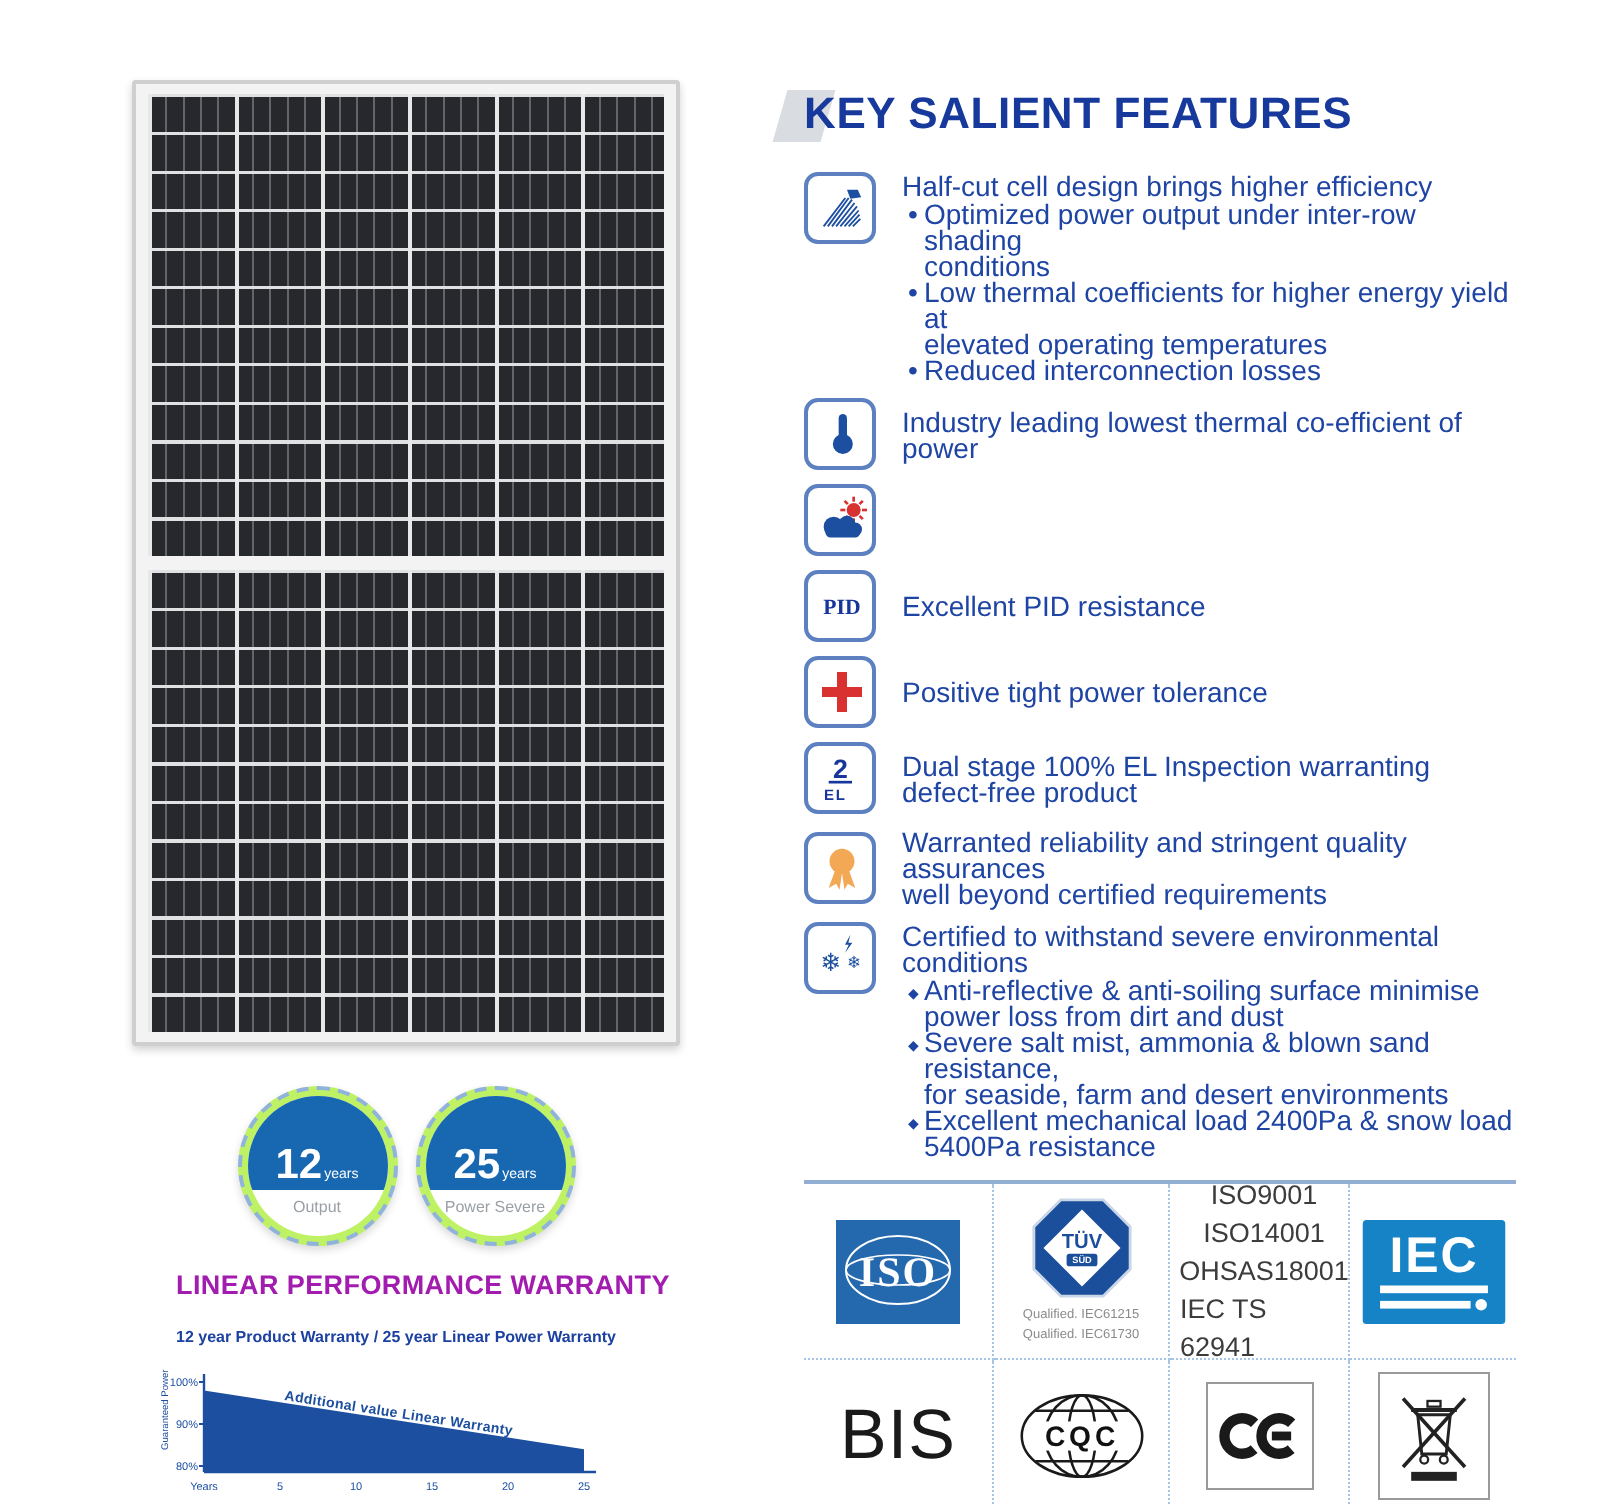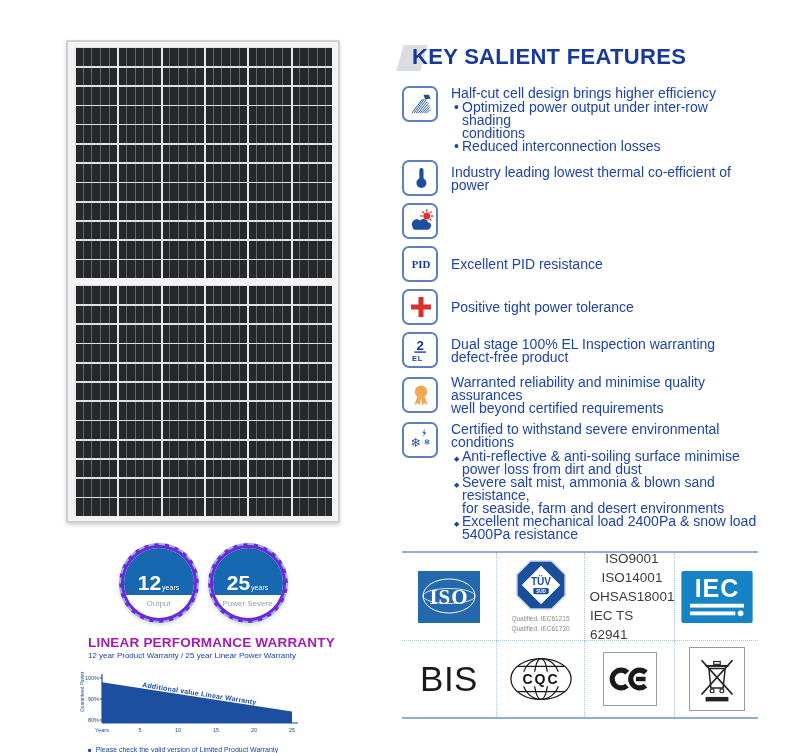--- a/index.html
+++ b/index.html
@@ -10,36 +10,36 @@
   .panel{border:2px solid #cfcfcf;background:#f3f3f3;padding:5px 6px;border-radius:2px;
          box-shadow:0 2px 4px rgba(0,0,0,.18);}
   .panel-half{height:231px;background-color:#26282c;
     background-image:
       repeating-linear-gradient(90deg,#e8e8e8 0 2px,transparent 2px 43.33px),
       repeating-linear-gradient(180deg,#dfe1e3 0 1.5px,transparent 1.5px 19.25px),
       repeating-linear-gradient(90deg,rgba(185,193,201,.4) 0 1px,transparent 1px 8.67px);}
   .panel-gap{height:7px;background:#f3f3f3;}
   .badges{display:flex;justify-content:center;gap:9px;margin-top:20px;}
   .badge{width:80px;height:80px;border-radius:50%;border:2px dashed #8fb3da;padding:3px;
-         background:#6d28d9;box-shadow:0 2px 4px rgba(0,0,0,.15);box-sizing:border-box;}
+         background:#bef264;box-shadow:0 2px 4px rgba(0,0,0,.15);box-sizing:border-box;}
   .badge-inner{width:70px;height:70px;border-radius:50%;overflow:hidden;background:#fff;}
   .badge-top{height:45px;background:#1767b1;color:#fff;display:flex;align-items:flex-end;
              justify-content:center;padding-bottom:2px;}
   .badge-num{font-size:21px;font-weight:bold;line-height:1;}
   .badge-unit{font-size:7px;margin-left:1px;line-height:1.6;}
   .badge-bottom{height:25px;text-align:center;font-size:8px;color:#9aa0a6;padding-top:4px;}
   .warranty{margin-top:12px;padding-left:22px;}
   .w-title{font-size:13.5px;font-weight:bold;color:#a21caf;letter-spacing:.2px;}
-  .w-sub{font-size:8px;font-weight:normal;color:#1c41a0;margin-top:1px;}
+  .w-sub{font-size:8px;font-weight:bold;color:#1c41a0;margin-top:14px;}
   .w-svg{margin:6px 0 0 -12px;display:block;}
   .w-note{font-size:7px;color:#1c41a0;margin-top:6px;display:flex;gap:4px;align-items:flex-start;}
   .w-note .sq{font-size:6px;line-height:1.4;}
   
   .right-col{position:absolute;left:402px;top:44px;width:356px;}
-  .headline{position:relative;font-size:22px;font-weight:bold;color:#16399b;margin:0 0 16px 10px;
+  .headline{position:relative;font-size:22px;font-weight:bold;color:#16399b;margin:0 0 16px 0;
             letter-spacing:.3px;z-index:1;}
   .headline::before{content:"";position:absolute;left:-12px;top:1px;width:24px;height:26px;
             background:#d9dde2;transform:skewX(-16deg);z-index:-1;}
   .feature{display:flex;gap:13px;margin-bottom:7px;align-items:center;}
   .feature.top{align-items:flex-start;}
   .ficon{flex:0 0 36px;width:36px;height:36px;border:2px solid #5d80c0;border-radius:7px;
          background:#fff;display:flex;align-items:center;justify-content:flex-end;box-sizing:border-box;}
   .ftext{font-size:14px;line-height:13px;color:#1e44a4;padding-top:1px;max-width:308px;}
   .ftitle{white-space:pre-line;}
   .fbullets{margin:1px 0 0 0;padding:0;list-style:none;}
@@ -135,20 +135,22 @@
         <svg width="30" height="30" viewBox="0 0 36 36">
           <path d="M7,29 L20,12 M9.5,29 L22,12 M12,29 L24,13 M14.5,29 L25.5,15 M17,29 L27,17 M19.5,29 L28,19.5 M22,29 L28.5,22 M24.5,29 L29,24.5" stroke="#1d4fa0" stroke-width="1.1" fill="none"></path>
           <polygon points="21,7 27.5,7 29.5,11.5 23,12.5" fill="#1d4fa0"></polygon>
         </svg>
       </div>
       <div class="ftext">
         <div class="ftitle">Half-cut cell design brings higher efficiency</div>
         <ul class="fbullets">
           <li>Optimized power output under inter-row shading
 conditions</li>
+          <li>Low thermal coefficients for higher energy yield at
+elevated operating temperatures</li>
           <li>Reduced interconnection losses</li>
         </ul>
       </div>
     </div>
 
     <div class="feature">
       <div class="ficon">
         <svg width="30" height="30" viewBox="0 0 36 36">
           <rect x="16" y="6" width="5" height="15" rx="2.5" fill="#1d4fa0"></rect>
           <circle cx="18.5" cy="24" r="6" fill="#1d4fa0"></circle>
@@ -222,21 +224,21 @@
 
     <div class="feature">
       <div class="ficon">
         <svg width="30" height="30" viewBox="0 0 36 36">
           <path d="M14,19 L10,30 L14.5,27.5 L16.5,31 L18,21 Z" fill="#f2a855"></path>
           <path d="M22,19 L26,30 L21.5,27.5 L19.5,31 L18,21 Z" fill="#f2a855"></path>
           <circle cx="18" cy="14" r="7.5" fill="#f2a855"></circle>
         </svg>
       </div>
       <div class="ftext">
-        <div class="ftitle">Warranted reliability and minimise quality assurances
+        <div class="ftitle">Warranted reliability and stringent quality assurances
 well beyond certified requirements</div>
       </div>
     </div>
 
     <div class="feature top">
       <div class="ficon">
         <svg width="30" height="30" viewBox="0 0 36 36">
           <text x="5" y="26" font-size="15" fill="#1d4fa0" font-family="DejaVu Sans, sans-serif">❄</text>
           <text x="21" y="24" font-size="10" fill="#1d4fa0" font-family="DejaVu Sans, sans-serif">❄</text>
           <polygon points="23,4 19.8,10 22,10 19.8,15 24.2,8.8 21.8,8.8" fill="#1d4fa0"></polygon>

